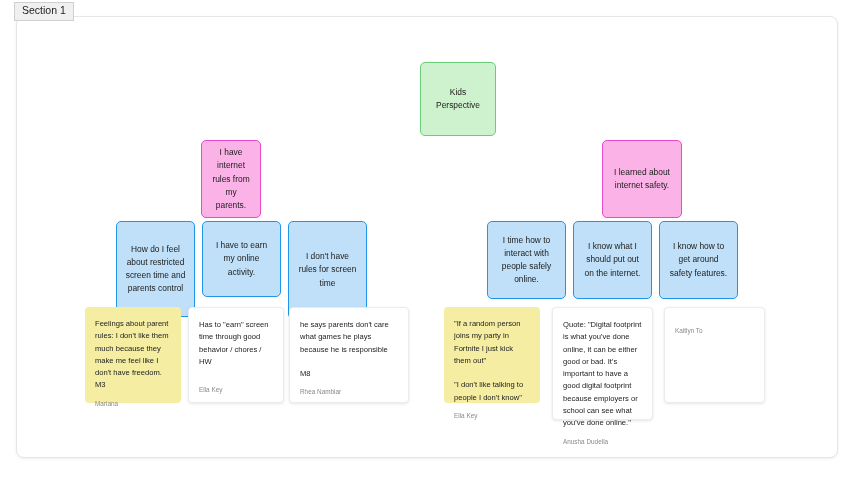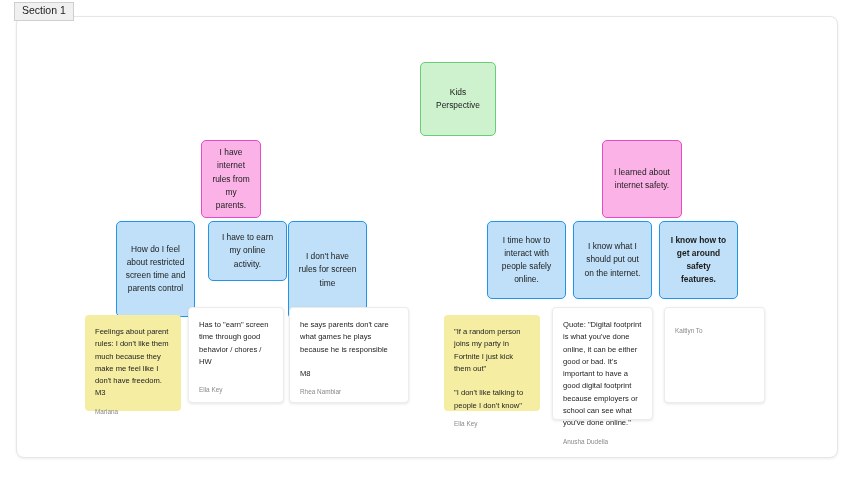--- a/index.html
+++ b/index.html
@@ -85,21 +85,20 @@
     border-radius: 4px;
     padding: 11px 10px 8px 10px;
     font-size: 7.6px;
     line-height: 1.62;
     color: #222222;
     display: flex;
     flex-direction: column;
   }
   .note-yellow {
     background: #f4eda2;
-    margin-top: 8px;
   }
   .note-white {
     background: #ffffff;
     border: 1px solid #ececec;
     box-shadow: 0 1px 3px rgba(0,0,0,0.10);
   }
   .note-body {
     flex: 1 1 auto;
     white-space: pre-line;
   }
@@ -128,37 +127,37 @@
     </div>
 
     <div class="node node-pink" style="left:549px; top:123px; width:80px; height:78px;margin-left:36px;">
       <span>I learned about internet safety.</span>
     </div>
 
     <div class="node node-blue" style="left:99px; top:204px; width:79px; height:96px;">
       <span>How do I feel about restricted screen time and parents control</span>
     </div>
 
-    <div class="node node-blue" style="left:191px; top:204px; width:79px; height:60px;">
+    <div class="node node-blue" style="left:185px; top:204px; width:79px; height:76px;">
       <span>I have to earn my online activity.</span>
     </div>
 
     <div class="node node-blue" style="left:271px; top:204px; width:79px; height:98px;">
       <span>I don't have rules for screen time</span>
     </div>
 
     <div class="node node-blue" style="left:470px; top:204px; width:79px; height:78px;">
       <span>I time how to interact with people safely online.</span>
     </div>
 
     <div class="node node-blue" style="left:556px; top:204px; width:79px; height:78px;">
       <span>I know what I should put out on the internet.</span>
     </div>
 
-    <div class="node node-blue" style="left:642px; top:204px; width:79px; height:78px;font-weight:bold;">
+    <div class="node node-blue" style="left:642px; top:204px; width:79px; height:78px;">
       <span>I know how to get around safety features.</span>
     </div>
 
     <div class="note note-yellow" style="left:68px; top:290px; width:96px; height:96px;">
       <div class="note-body">Feelings about parent rules: I don't like them much because they make me feel like I don't have freedom.
 M3</div>
       <div class="note-author">Mariana</div>
     </div>
 
     <div class="note note-white" style="left:171px; top:290px; width:96px; height:96px;">

